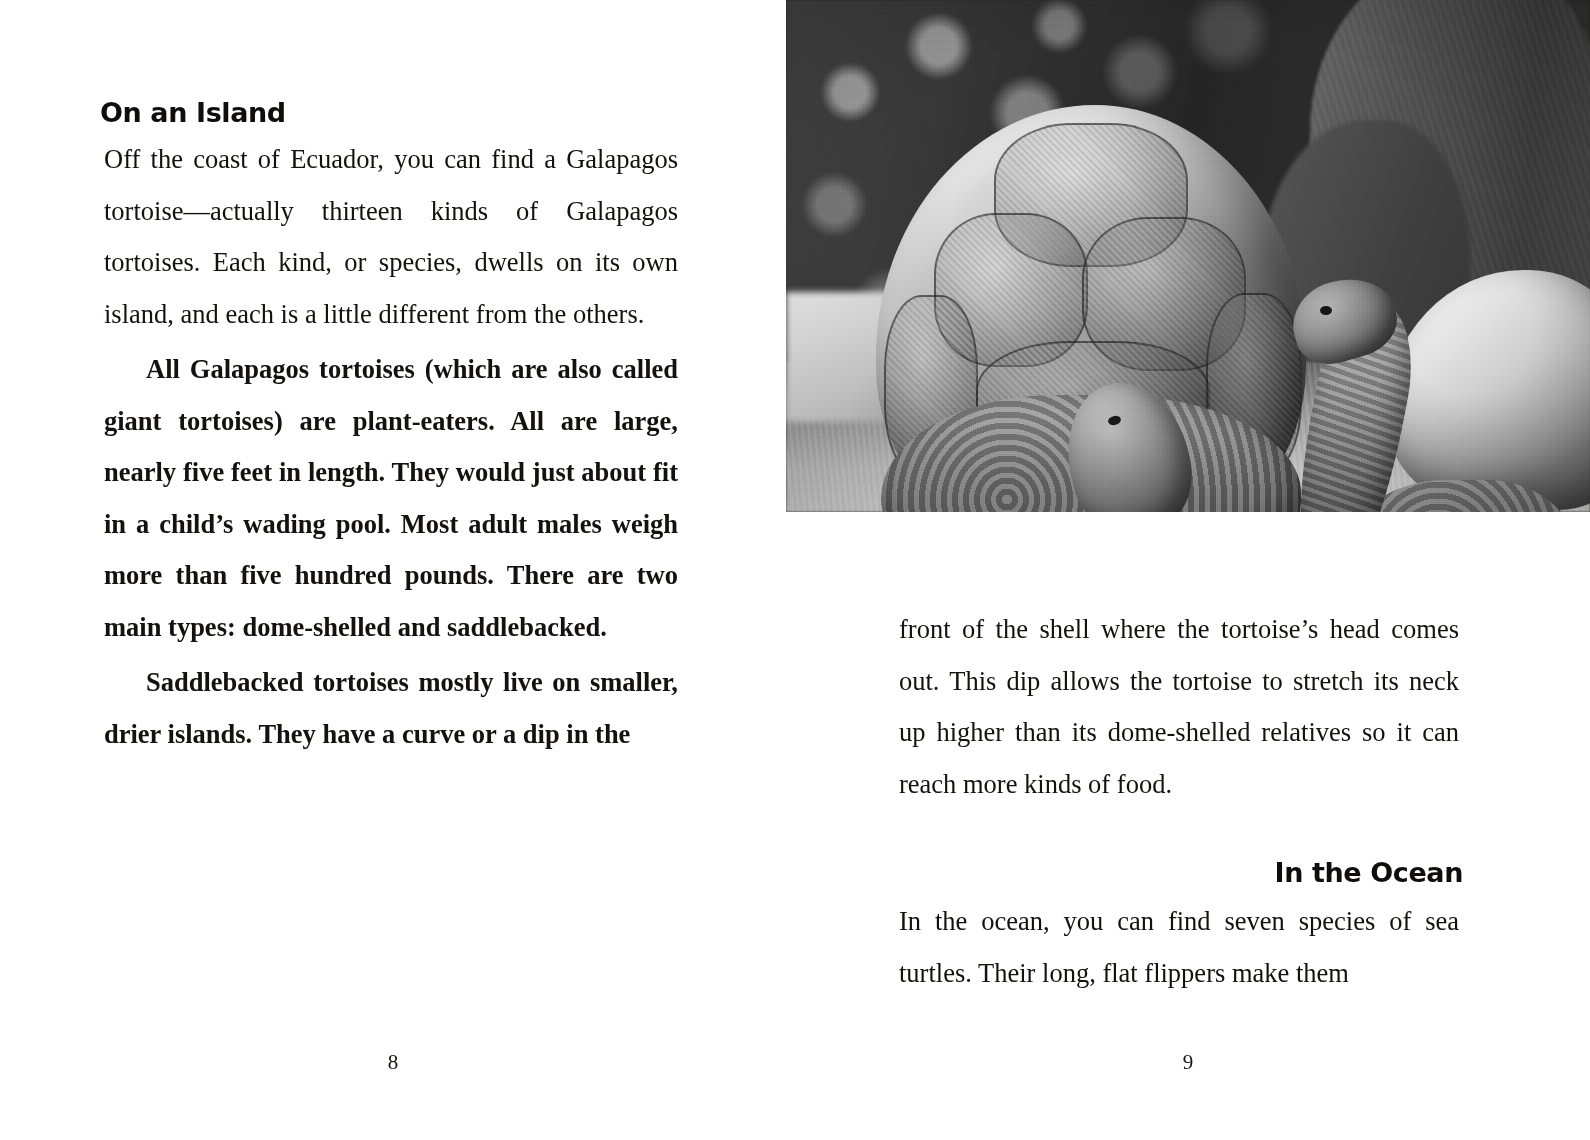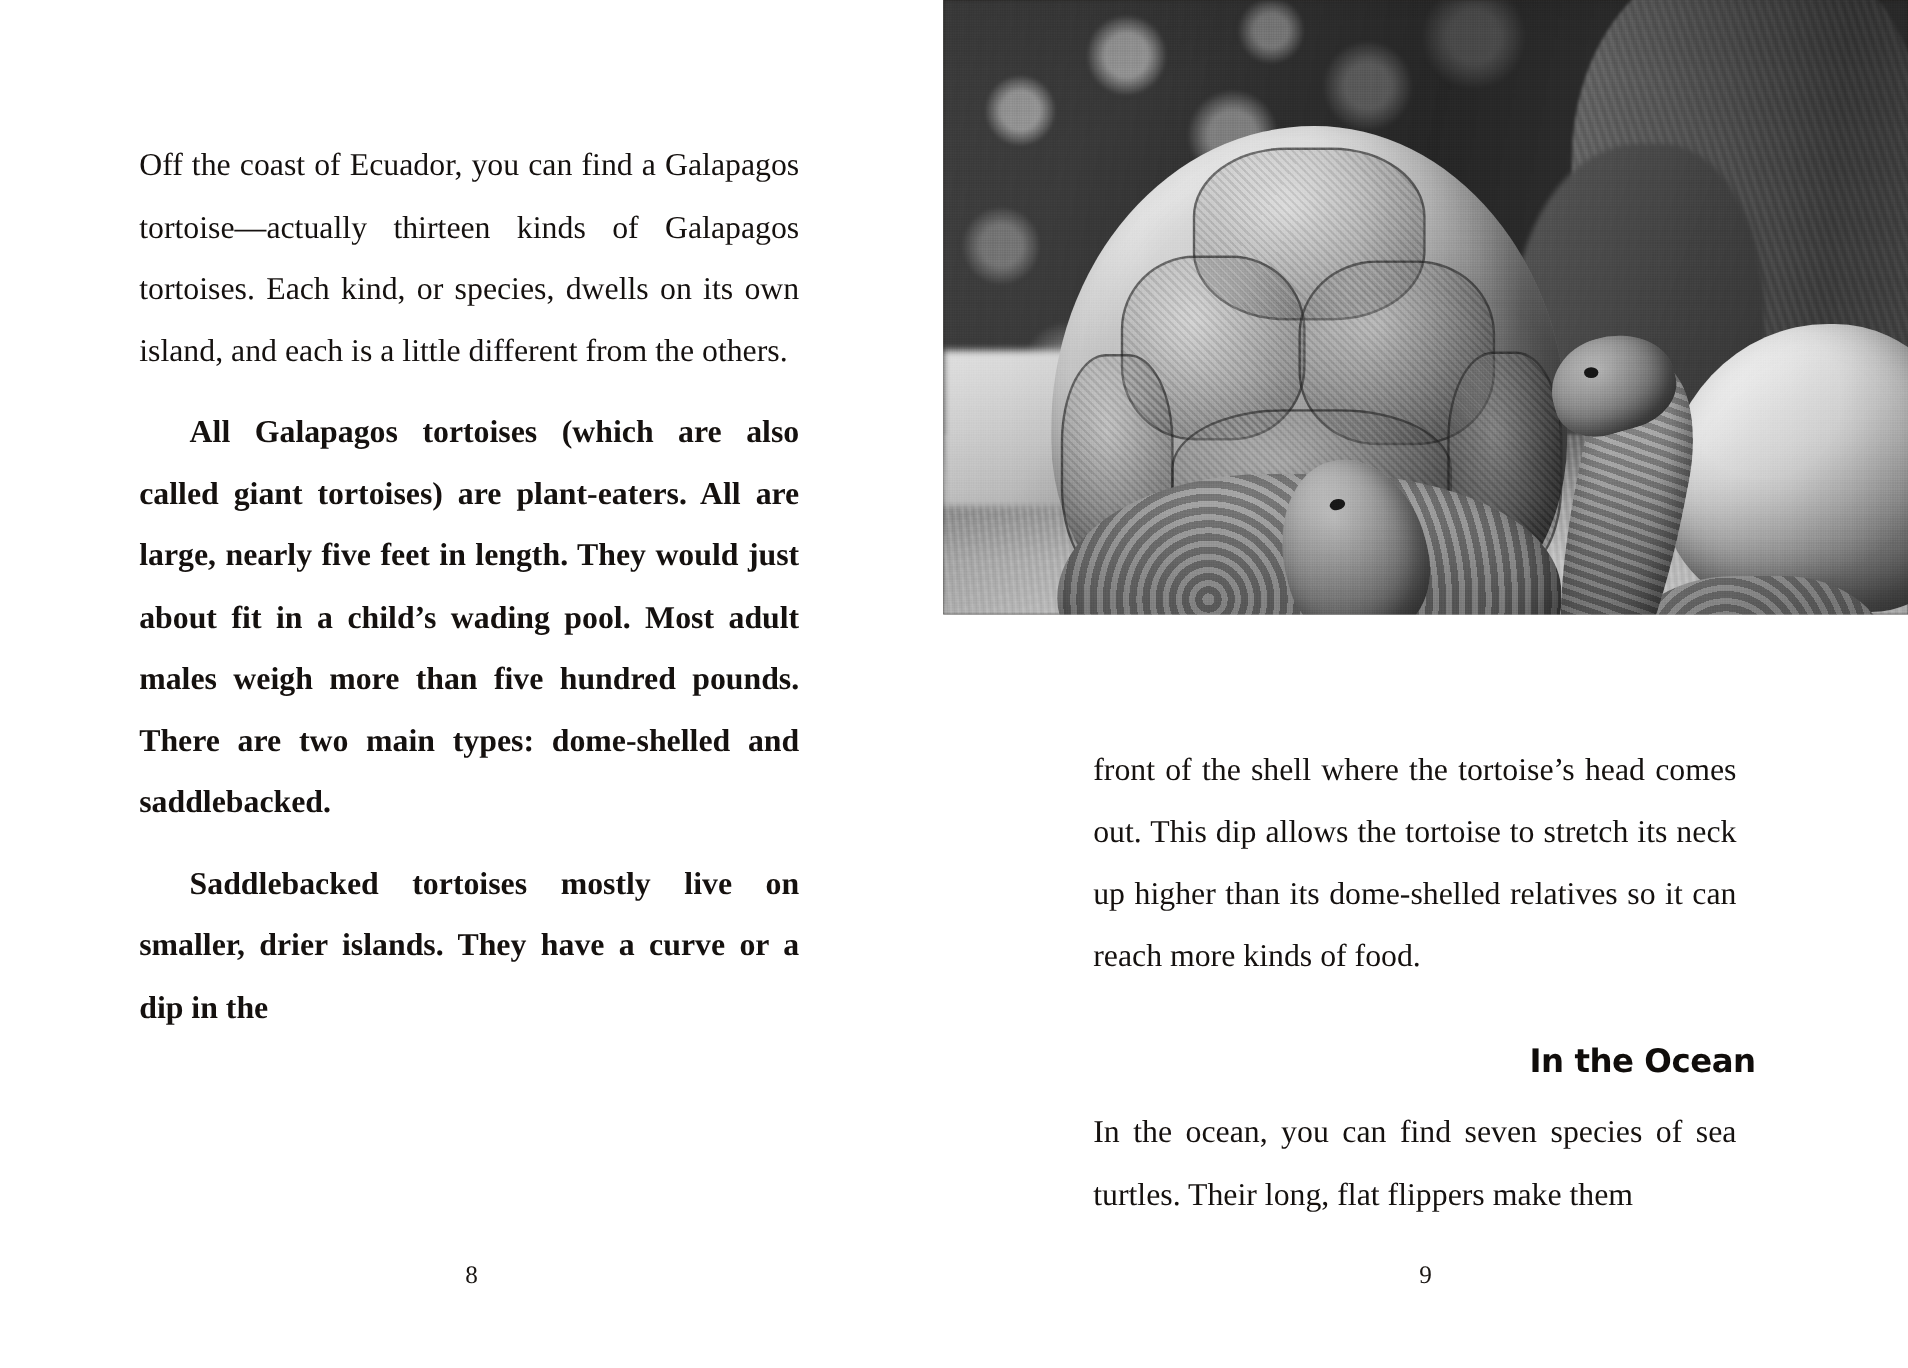--- a/index.html
+++ b/index.html
@@ -89,21 +89,21 @@
     font-size: 27px;
     line-height: 34px;
     letter-spacing: -0.4px;
     color: #100d0b;
   }
   .col-right h2.section-head {
     margin-bottom: 6px;
   }
 
   p.body {
-    margin: 16px;
+    margin: 4px;
     font-size: 26.5px;
     line-height: 51.5px;
     text-align: justify;
     text-justify: inter-word;
     hyphens: none;
     color: #15110f;
   }
   p.body.indent {
     text-indent: 42px;
     font-weight: bold;
@@ -301,20 +301,21 @@
   }
 </style>
 </head>
 <body>
 
 <div class="spread">
 
   <div class="page-left">
     <div class="col-left">
 
+      <h2 class="section-head">On an Island</h2>
 
       <p class="body noflush">Off the coast of Ecuador, you can find a Galapagos tortoise—actually thirteen kinds of Galapagos tortoises. Each kind, or species, dwells on its own island, and each is a little different from the others.</p>
 
       <p class="body indent noflush">All Galapagos tortoises (which are also called giant tortoises) are plant-eaters. All are large, nearly five feet in length. They would just about fit in a child’s wading pool. Most adult males weigh more than five hundred pounds. There are two main types: dome-shelled and saddlebacked.</p>
 
 
       <p class="body indent noflush">Saddlebacked tortoises mostly live on smaller, drier islands. They have a curve or a dip in the</p>
     </div>
 
     <div class="folio folio-left">8</div>

